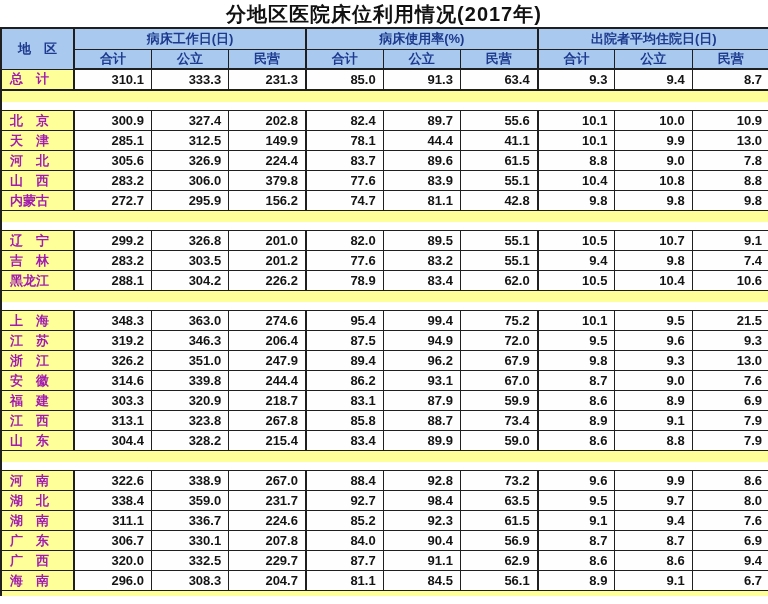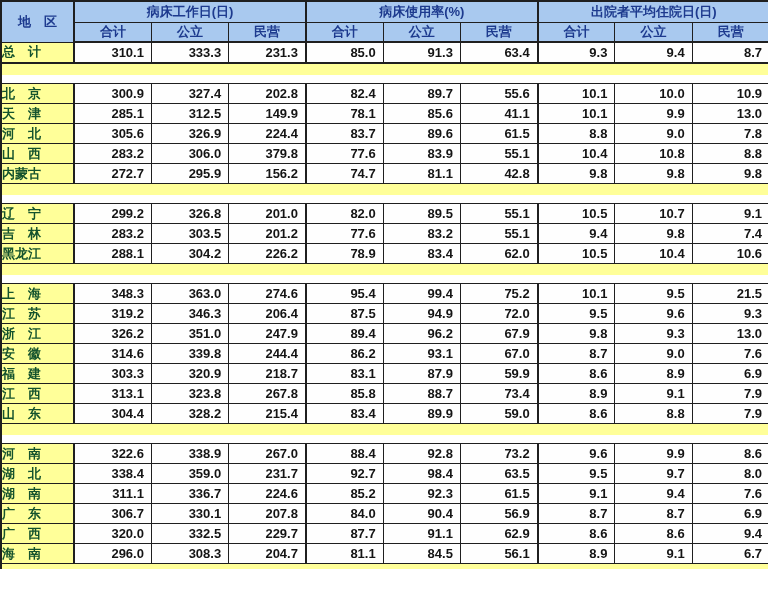--- a/index.html
+++ b/index.html
@@ -49,24 +49,25 @@
     font-size: 13px;
     font-weight: bold;
     text-align: center;
   }
   tr.hrow1 th { height: 20px; }
   tr.hrow2 th { height: 17px; border-bottom-width: 2px; margin-top: 11px; }
   th.region-hdr { border-right-width: 2px; }
   .grp { border-left-width: 2px; }
   td.region {
     background: #ffff99;
-    color: #14532d;
+    color: #a21caf;
     font-size: 13px;
     font-weight: bold;
     text-align: left;
+    padding-left: 8px;
   }
   td.val {
     background: #fefefe;
     color: #141414;
     font-size: 13px;
     font-weight: bold;
     text-align: right;
     padding-right: 7px;
   }
   tr.total-row td { height: 19px; border-bottom-width: 2px; }
@@ -85,20 +86,23 @@
     border-right: none;
     border-bottom: none;
     background: #ffff99;
     height: 5px;
   }
 </style>
 </head>
 <body>
 
 <div class="page">
+  <div class="title-bar">
+    <h1>分地区医院床位利用情况(2017年)</h1>
+  </div>
 
   <table class="stat">
     <colgroup>
       <col class="c-region">
       <col class="c-val">
         <col class="c-val">
         <col class="c-val">
       <col class="c-val">
         <col class="c-val">
         <col class="c-val">
@@ -155,21 +159,21 @@
           <td class="val grp">10.1</td>
           <td class="val">10.0</td>
           <td class="val">10.9</td>
         </tr>
         <tr class="data-row">
           <td class="region">天　津</td>
           <td class="val grp">285.1</td>
           <td class="val">312.5</td>
           <td class="val">149.9</td>
           <td class="val grp">78.1</td>
-          <td class="val">85.6</td>
+          <td class="val">44.4</td>
           <td class="val">41.1</td>
           <td class="val grp">10.1</td>
           <td class="val">9.9</td>
           <td class="val">13.0</td>
         </tr>
         <tr class="data-row">
           <td class="region">河　北</td>
           <td class="val grp">305.6</td>
           <td class="val">326.9</td>
           <td class="val">224.4</td>

